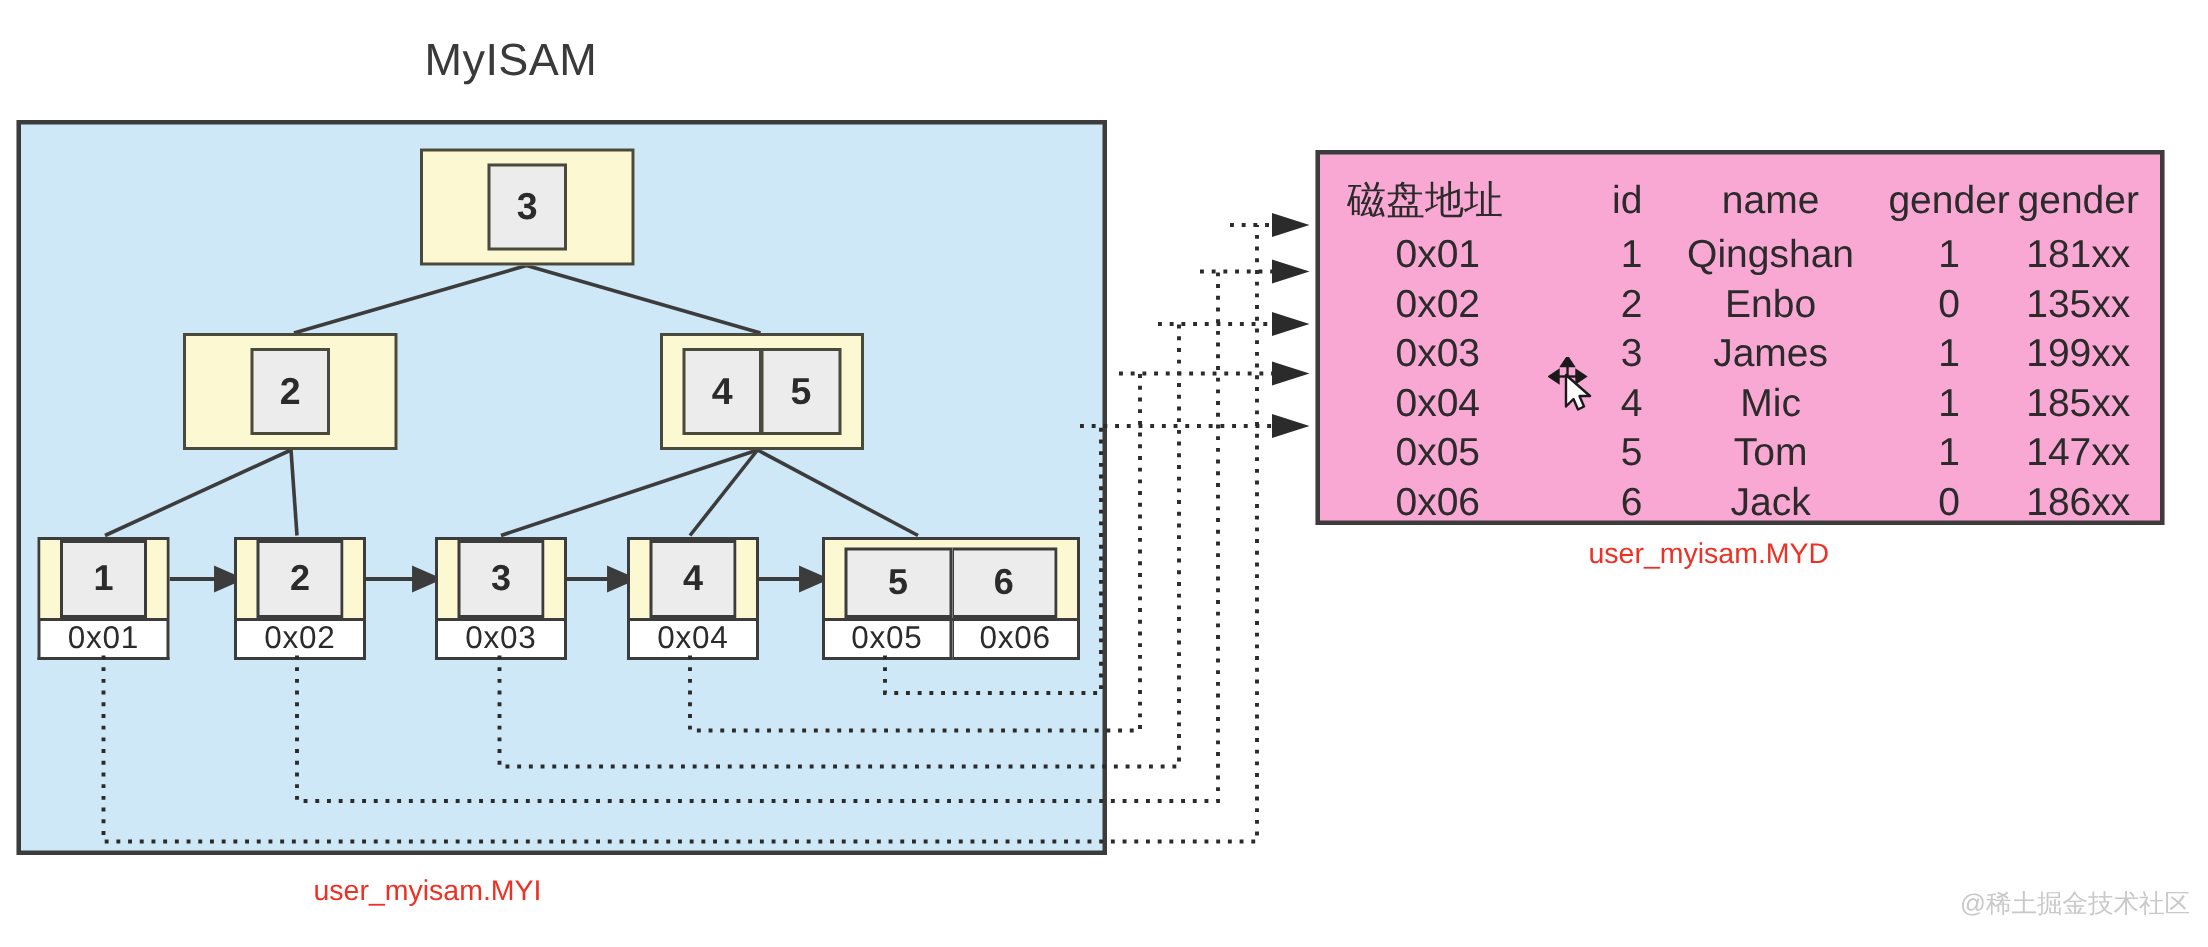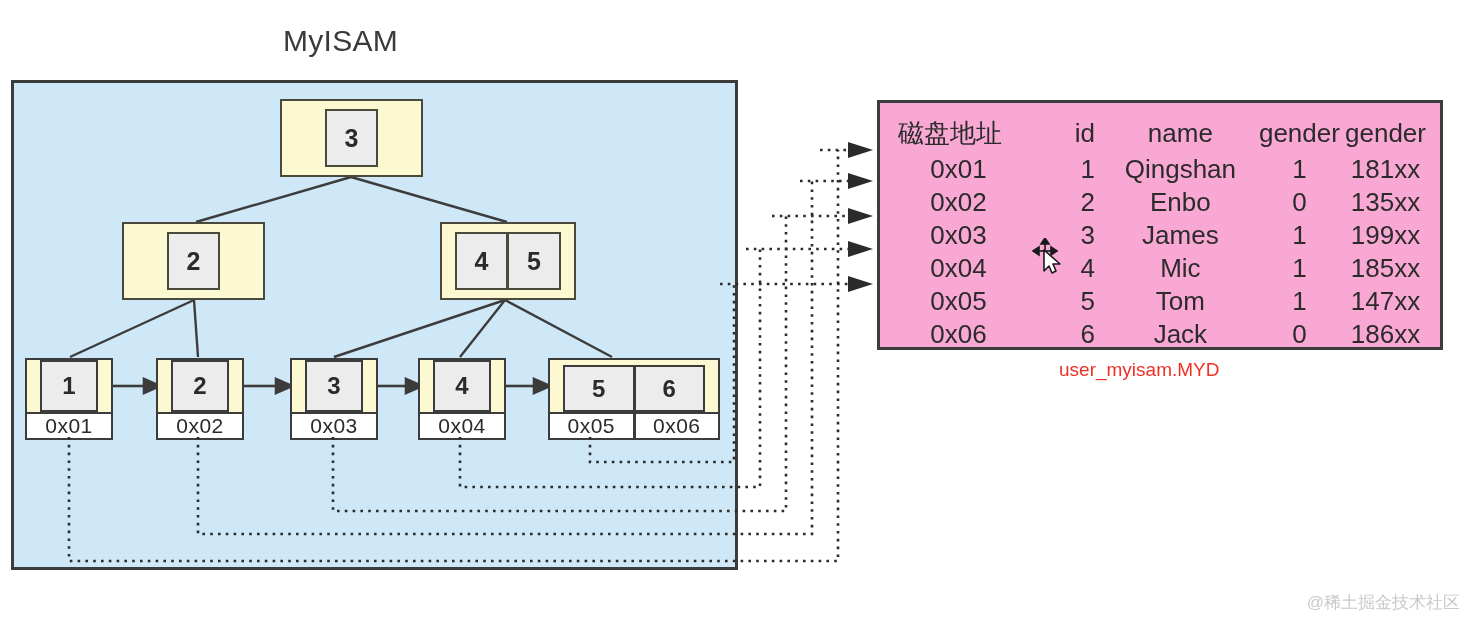--- a/index.html
+++ b/index.html
@@ -300,20 +300,21 @@
           <td class="c-addr">0x06</td>
           <td class="c-id">6</td>
           <td class="c-name">Jack</td>
           <td class="c-gender">0</td>
           <td class="c-phone">186xx</td>
         </tr>
       </tbody>
     </table>
   </div>
 
+  <div class="file-label" id="label-myi">user_myisam.MYI</div>
   <div class="file-label" id="label-myd">user_myisam.MYD</div>
 
   <div class="watermark">@稀土掘金技术社区</div>
 
   <svg class="cursor" viewBox="0 0 34 36">
     <g stroke="#1a1a1a" stroke-width="1.6" fill="#1a1a1a">
       <line x1="13" y1="3" x2="13" y2="20"></line>
       <polygon points="13,0 9,6 17,6"></polygon>
       <line x1="4" y1="13" x2="23" y2="13"></line>
       <polygon points="1,13 7,9 7,17"></polygon>

